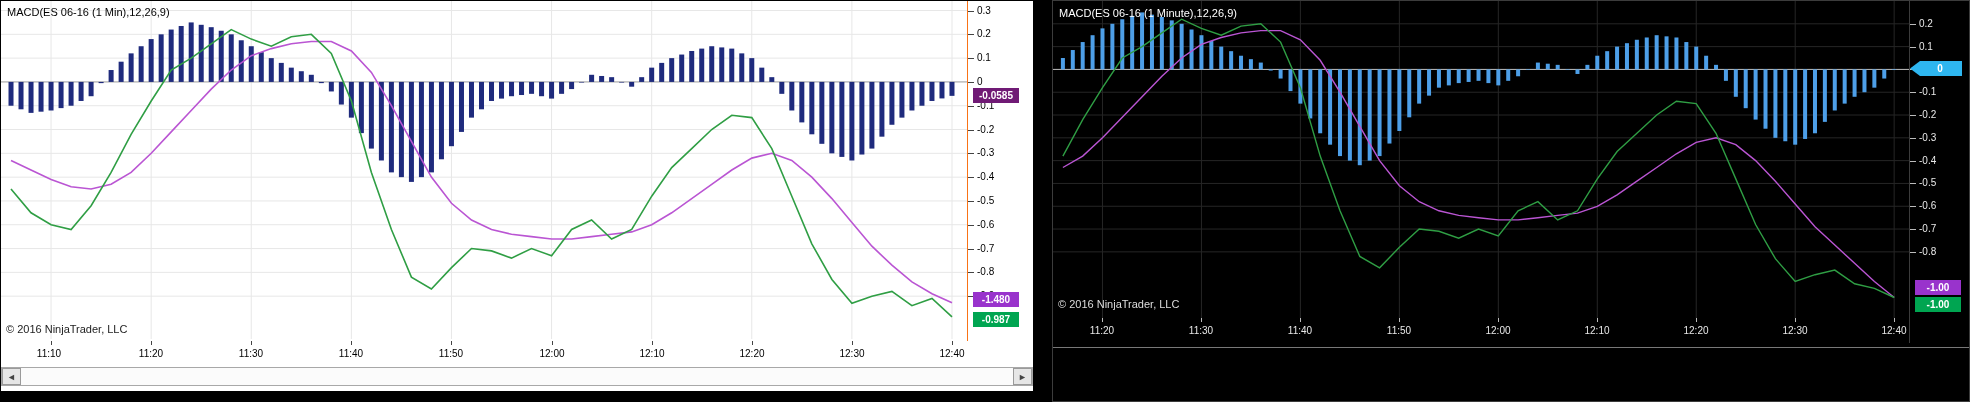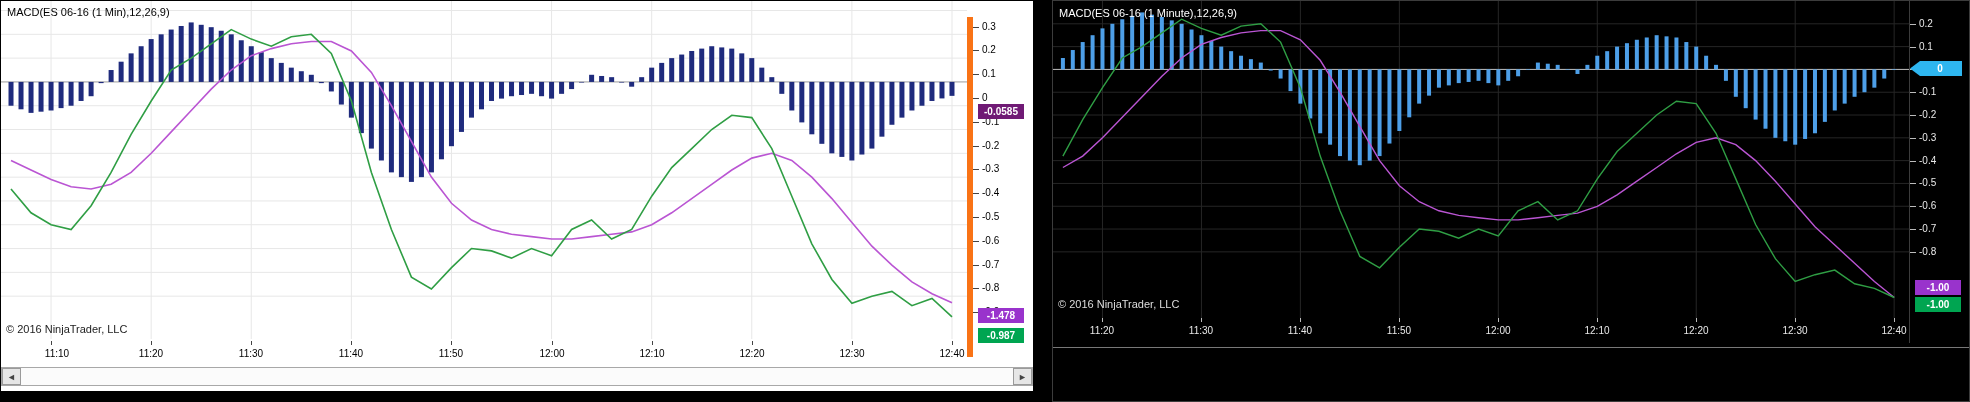--- a/index.html
+++ b/index.html
@@ -6,21 +6,21 @@
   .canvas{position:relative;width:1970px;height:402px;background:#000;overflow:hidden;
           font-family:"Liberation Sans",sans-serif;-webkit-font-smoothing:antialiased;}
 
   
   .panelL{position:absolute;left:0;top:0;width:1034px;height:392px;background:#fff;
           border:1px solid #000;box-sizing:border-box;}
   .plotL{position:absolute;left:0;top:0;width:966px;height:338px;}
   .plotL svg{display:block;}
   .titleL{position:absolute;left:6px;top:5px;font-size:11px;color:#000;}
   .copyL{position:absolute;left:5px;top:322px;font-size:11px;color:#222;}
-  .axisL{position:absolute;left:966px;top:16px;width:58px;height:340px;border-left:6px solid #f97316;box-sizing:border-box;}
+  .axisL{position:absolute;left:966px;top:0;width:58px;height:340px;border-left:1px solid #f97316;box-sizing:border-box;}
   .xrowL{position:absolute;left:0;top:340px;width:966px;height:24px;}
   .sbL{position:absolute;left:0;top:366px;width:1032px;height:19px;background:#f4f4f4;
        border:1px solid #a8a8a8;box-sizing:border-box;display:flex;justify-content:space-between;align-items:stretch;}
   .sb-btn{width:19px;background:#e6e6e6;border:1px solid #9a9a9a;font-size:9px;color:#444;
           display:flex;align-items:center;justify-content:center;box-sizing:border-box;}
   .sb-track{flex:1;background:#fbfbfb;}
 
   
   .panelR{position:absolute;left:1052px;top:0;width:918px;height:402px;background:#000;
           border:1px solid #3c3c3c;box-sizing:border-box;}
@@ -205,26 +205,26 @@
         <div class="ytick-label" style="top:194px;color:#000">-0.5</div>
         <div class="ytick-mark" style="top:224px;background:#444"></div>
         <div class="ytick-label" style="top:218px;color:#000">-0.6</div>
         <div class="ytick-mark" style="top:248px;background:#444"></div>
         <div class="ytick-label" style="top:242px;color:#000">-0.7</div>
         <div class="ytick-mark" style="top:271px;background:#444"></div>
         <div class="ytick-label" style="top:265px;color:#000">-0.8</div>
         <div class="ytick-mark" style="top:295px;background:#444"></div>
         <div class="ytick-label" style="top:289px;color:#000">-0.9</div>
         <div class="badge" style="top:87px;background:#701a75">-0.0585</div>
-        <div class="badge" style="top:291px;background:#9933cc">-1.478</div>
+        <div class="badge" style="top:291px;background:#9933cc">-1.480</div>
         <div class="badge" style="top:311px;background:#00a551">-0.987</div>
       </div>
     <div class="xrowL" id="xrow-left">
         <div class="xtick-mark" style="left:50px;background:#444"></div>
-        <div class="xtick-label" style="left:36px;color:#000">11:10</div>
+        <div class="xtick-label" style="left:28px;color:#000">11:10</div>
         <div class="xtick-mark" style="left:150px;background:#444"></div>
         <div class="xtick-label" style="left:130px;color:#000">11:20</div>
         <div class="xtick-mark" style="left:250px;background:#444"></div>
         <div class="xtick-label" style="left:230px;color:#000">11:30</div>
         <div class="xtick-mark" style="left:350px;background:#444"></div>
         <div class="xtick-label" style="left:330px;color:#000">11:40</div>
         <div class="xtick-mark" style="left:450px;background:#444"></div>
         <div class="xtick-label" style="left:430px;color:#000">11:50</div>
         <div class="xtick-mark" style="left:551px;background:#444"></div>
         <div class="xtick-label" style="left:531px;color:#000">12:00</div>

